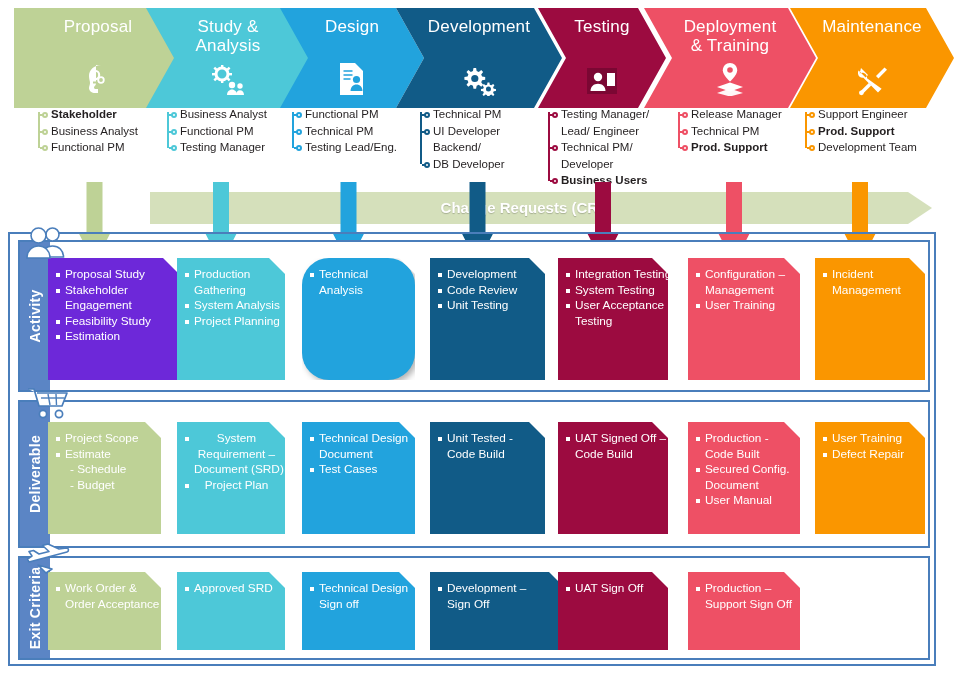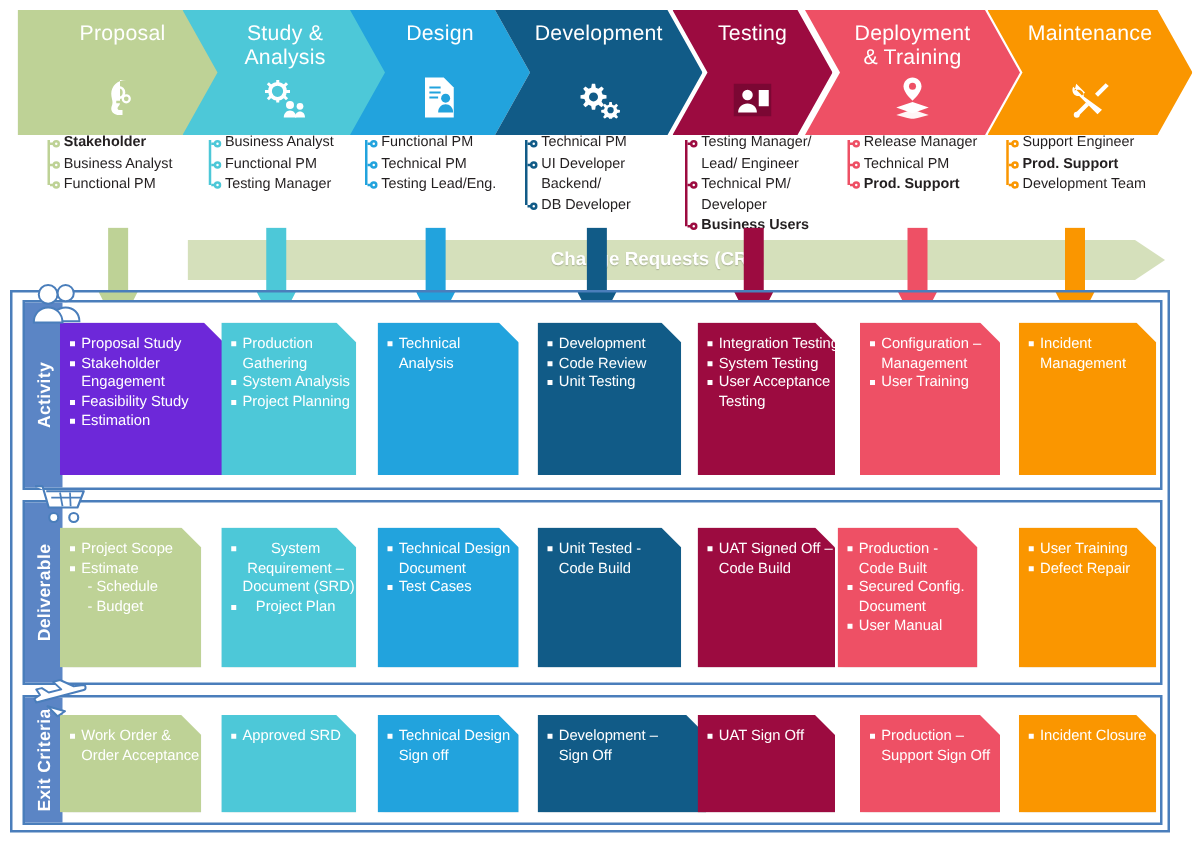--- a/index.html
+++ b/index.html
@@ -319,21 +319,21 @@
           </ul>
         </div>
         <div class="card" style="left: 157px; top: 16px; width: 108px; height: 122px; background: rgb(77, 200, 216);">
           <ul>
             <li><i class="sq"></i><span class="nowrapline">Production</span></li>
             <li><span class="nowrapline">Gathering</span></li>
             <li><i class="sq"></i><span class="nowrapline">System Analysis</span></li>
             <li><i class="sq"></i><span class="nowrapline">Project Planning</span></li>
           </ul>
         </div>
-        <div class="card" style="left: 282px; top: 16px; width: 113px; height: 122px; background: rgb(34, 163, 221);">
+        <div class="card" style="left: 282px; top: 16px; width: 113px; height: 122px; background: rgb(34, 163, 221); border-radius: 27px;">
           <ul>
             <li><i class="sq"></i><span class="nowrapline">Technical</span></li>
             <li><span class="nowrapline">Analysis</span></li>
           </ul>
         </div>
         <div class="card" style="left: 410px; top: 16px; width: 115px; height: 122px; background: rgb(17, 91, 135);">
           <ul>
             <li><i class="sq"></i><span class="nowrapline">Development</span></li>
             <li><i class="sq"></i><span class="nowrapline">Code Review</span></li>
             <li><i class="sq"></i><span class="nowrapline">Unit Testing</span></li>
@@ -405,21 +405,21 @@
             <li><i class="sq"></i><span class="nowrapline">Unit Tested -</span></li>
             <li><span class="nowrapline">Code Build</span></li>
           </ul>
         </div>
         <div class="card" style="left: 538px; top: 20px; width: 110px; height: 112px; background: rgb(156, 11, 64);">
           <ul>
             <li><i class="sq"></i><span class="nowrapline">UAT Signed Off –</span></li>
             <li><span class="nowrapline">Code Build</span></li>
           </ul>
         </div>
-        <div class="card" style="left: 650px; top: 20px; width: 112px; height: 112px; background: rgb(238, 80, 101);">
+        <div class="card" style="left: 668px; top: 20px; width: 112px; height: 112px; background: rgb(238, 80, 101);">
           <ul>
             <li><i class="sq"></i><span class="nowrapline">Production -</span></li>
             <li><span class="nowrapline">Code Built</span></li>
             <li><i class="sq"></i><span class="nowrapline">Secured Config.</span></li>
             <li><span class="nowrapline">Document</span></li>
             <li><i class="sq"></i><span class="nowrapline">User Manual</span></li>
           </ul>
         </div>
         <div class="card" style="left: 795px; top: 20px; width: 110px; height: 112px; background: rgb(250, 150, 0);">
           <ul>
@@ -463,20 +463,15 @@
           <ul>
             <li><i class="sq"></i><span class="nowrapline">UAT Sign Off</span></li>
           </ul>
         </div>
         <div class="card" style="left: 668px; top: 14px; width: 112px; height: 78px; background: rgb(238, 80, 101);">
           <ul>
             <li><i class="sq"></i><span class="nowrapline">Production –</span></li>
             <li><span class="nowrapline">Support Sign Off</span></li>
           </ul>
         </div>
-        <div class="card" style="left: 795px; top: 14px; width: 110px; height: 78px; background: rgb(250, 150, 0);">
-          <ul>
-            <li><i class="sq"></i><span class="nowrapline">Incident Closure</span></li>
-          </ul>
-        </div>
       </div>
     </div>
   </div>
 
 </body></html>

